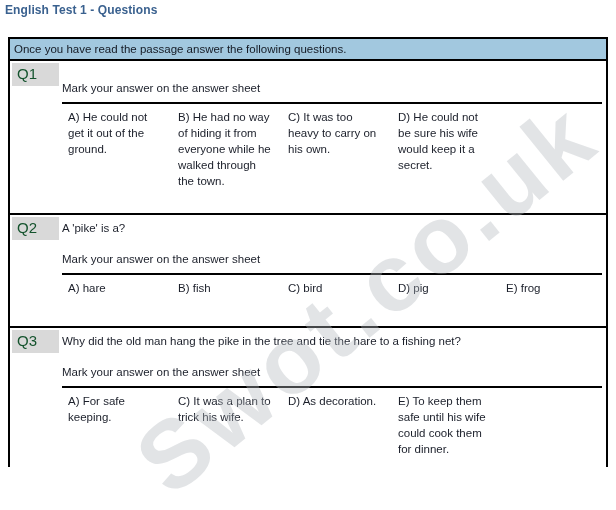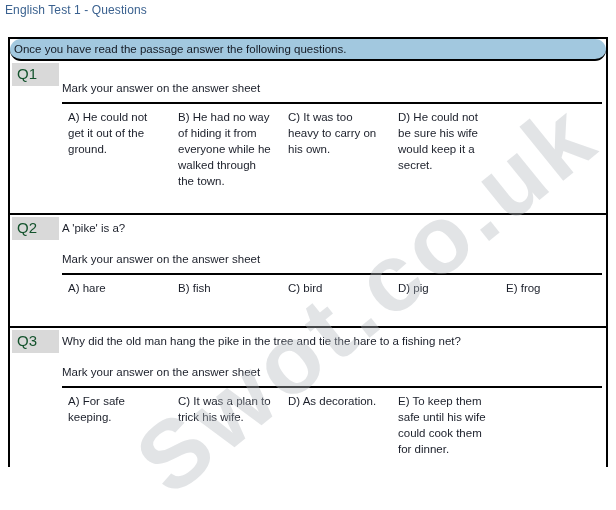--- a/index.html
+++ b/index.html
@@ -7,40 +7,39 @@
     width: 616px; height: 510px;
     background: #ffffff;
     overflow: hidden;
     font-family: "Liberation Sans", sans-serif;
     position: relative;
   }
   .page { position: relative; width: 616px; height: 510px; overflow: hidden; }
 
   .page-title {
     position: absolute; left: 5px; top: 3px;
-    font-size: 12px; color: #3A618F; font-weight: 400;
+    font-size: 12px; color: #3A618F; font-weight: 700;
     letter-spacing: 0.1px;
   }
 
   .test-table {
     position: absolute; left: 8px; top: 37px;
     width: 600px; box-sizing: border-box;
     border-left: 2px solid #000;
     border-right: 2px solid #000;
     border-top: 2px solid #000;
     color: #1b1f2a;
   }
 
   .table-header {
     background: #A2C8DF;
     border-bottom: 2px solid #000;
     font-size: 11.5px;
     padding: 4px 5px 4px 4px;
     color: #141a24;
-    border-radius: 11px;
   }
 
   .qblock {
     position: relative;
     border-bottom: 2px solid #000;
     padding: 3px 4px 24px 52px;
     box-sizing: border-box;
   }
   .qblock.q2 { padding-bottom: 30px; }
   .qblock.q3 { border-bottom: none; padding-bottom: 10px; }

